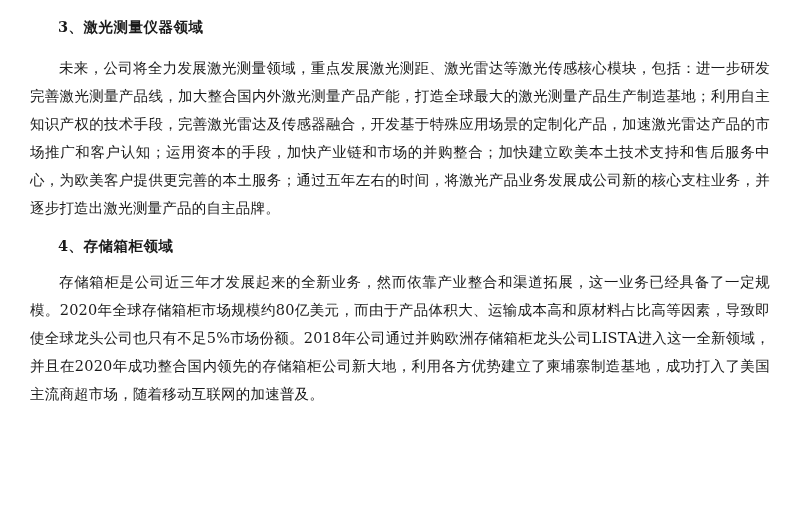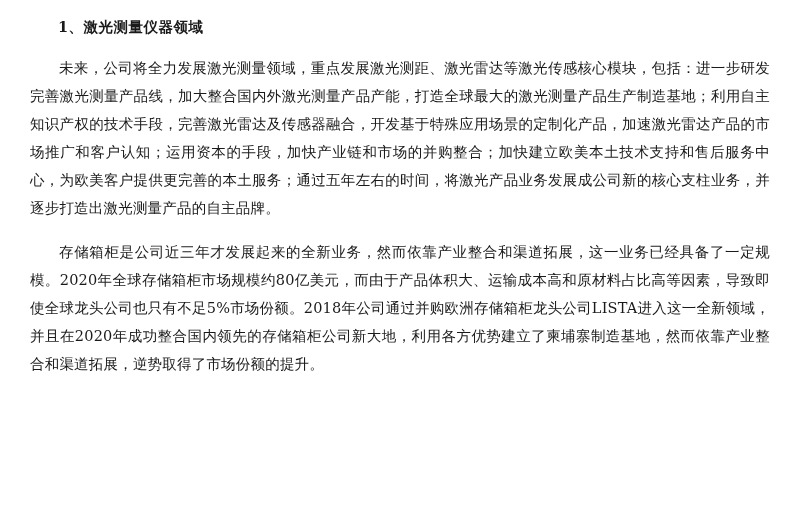--- a/index.html
+++ b/index.html
@@ -38,29 +38,30 @@
     text-justify: inter-ideograph;
     letter-spacing: 0.2px;
   }
   .spacer-sm { height: 6px; }
 </style>
 </head>
 <body>
 
 <div class="page">
 
-  <div class="section-heading">1、激光测量仪器领域</div>
+  <div class="section-heading">3、激光测量仪器领域</div>
 
   <div class="spacer-sm"></div>
 
 
   <div class="spacer-sm"></div>
 
   <div class="para">未来，公司将全力发展激光测量领域，重点发展激光测距、激光雷达等激光传感核心模块，包括：进一步研发完善激光测量产品线，加大整合国内外激光测量产品产能，打造全球最大的激光测量产品生产制造基地；利用自主知识产权的技术手段，完善激光雷达及传感器融合，开发基于特殊应用场景的定制化产品，加速激光雷达产品的市场推广和客户认知；运用资本的手段，加快产业链和市场的并购整合；加快建立欧美本土技术支持和售后服务中心，为欧美客户提供更完善的本土服务；通过五年左右的时间，将激光产品业务发展成公司新的核心支柱业务，并逐步打造出激光测量产品的自主品牌。</div>
 
   <div class="spacer-sm"></div>
 
+  <div class="section-heading">4、存储箱柜领域</div>
 
   <div class="spacer-sm"></div>
 
-  <div class="para">存储箱柜是公司近三年才发展起来的全新业务，然而依靠产业整合和渠道拓展，这一业务已经具备了一定规模。2020年全球存储箱柜市场规模约80亿美元，而由于产品体积大、运输成本高和原材料占比高等因素，导致即使全球龙头公司也只有不足5%市场份额。2018年公司通过并购欧洲存储箱柜龙头公司LISTA进入这一全新领域，并且在2020年成功整合国内领先的存储箱柜公司新大地，利用各方优势建立了柬埔寨制造基地，然而依靠产业整合和渠道拓展，逆势取得了市场份额的提升。</div>
+  <div class="para">存储箱柜是公司近三年才发展起来的全新业务，然而依靠产业整合和渠道拓展，这一业务已经具备了一定规模。2020年全球存储箱柜市场规模约80亿美元，而由于产品体积大、运输成本高和原材料占比高等因素，导致即使全球龙头公司也只有不足5%市场份额。2018年公司通过并购欧洲存储箱柜龙头公司LISTA进入这一全新领域，并且在2020年成功整合国内领先的存储箱柜公司新大地，利用各方优势建立了柬埔寨制造基地，成功打入了美国主流商超市场，随着移动互联网的加速普及。</div>
 
 </div>
 
 </body></html>

